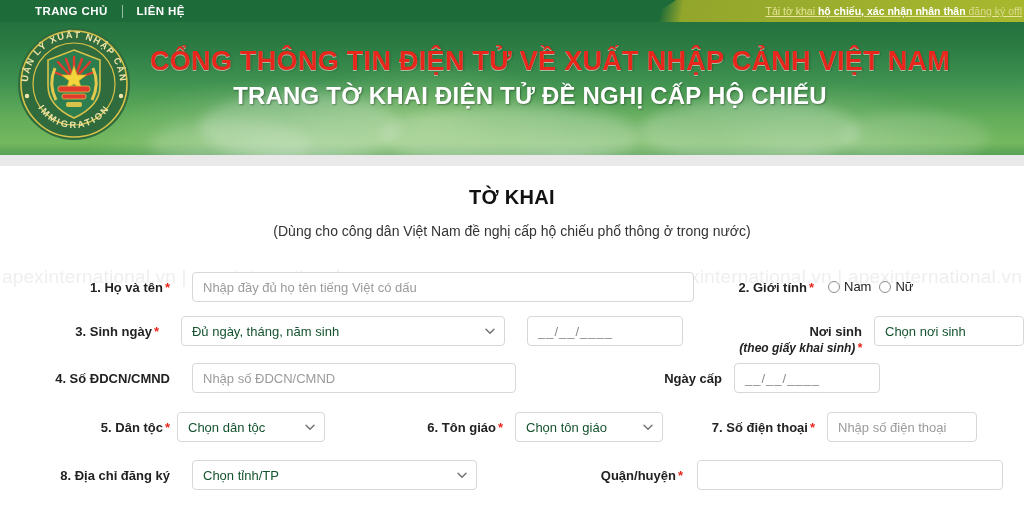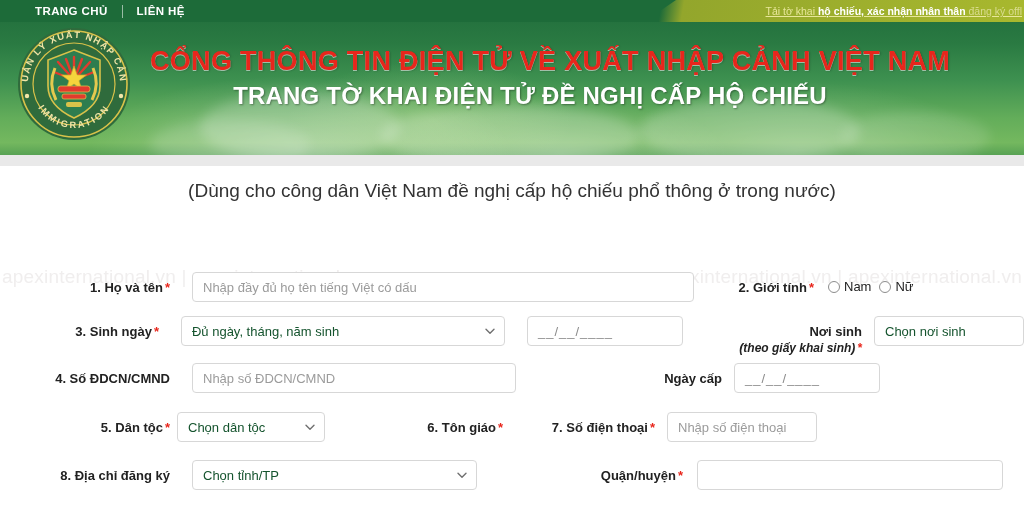--- a/index.html
+++ b/index.html
@@ -84,21 +84,21 @@
   .underbar { position: absolute; left: 0; top: 155px; width: 1024px; height: 11px; background: #e9e9e9; }
 
   
   .body-area { position: absolute; left: 0; top: 166px; width: 1024px; height: 354px; background: #fff; }
 
   .form-title {
     text-align: center; font-size: 20px; font-weight: bold; color: #111;
     margin-top: 20px; letter-spacing: 0.3px;
   }
   .form-subtitle {
-    text-align: center; font-size: 19px; color: #333; margin-top: 14px;
+    text-align: center; font-size: 14px; color: #333; margin-top: 14px;
   }
 
   
   .watermark {
     position: absolute; left: 0; top: 100px; width: 1024px; height: 22px;
     font-size: 19px; color: #f0eeee; white-space: nowrap; pointer-events: none;
     display: flex; justify-content: space-between; padding: 0 2px; z-index: 0;
   }
   .watermark span { letter-spacing: 0.2px; }
 
@@ -211,20 +211,21 @@
     <div class="titles">
       <div class="title-main">CỔNG THÔNG TIN ĐIỆN TỬ VỀ XUẤT NHẬP CẢNH VIỆT NAM</div>
       <div class="title-sub">TRANG TỜ KHAI ĐIỆN TỬ ĐỀ NGHỊ CẤP HỘ CHIẾU</div>
     </div>
   </div>
 
   <div class="underbar"></div>
 
   <div class="body-area">
 
+    <div class="form-title">TỜ KHAI</div>
     <div class="form-subtitle">(Dùng cho công dân Việt Nam đề nghị cấp hộ chiếu phổ thông ở trong nước)</div>
 
     <div class="watermark">
       <span>apexinternational.vn  |  apexinternational.vn</span>
       <span>apexinternational.vn   |   apexinternational.vn</span>
     </div>
 
     <div class="form">
 
       <div class="row" style="height:44px;">
@@ -300,20 +301,30 @@
             <span class="caret">
               <svg viewBox="0 0 12 12">
                   <path d="M2 4.2 L6 8.2 L10 4.2" fill="none" stroke="#6f6f6f" stroke-width="1.4" stroke-linecap="round" stroke-linejoin="round"></path>
                 </svg>
             </span>
           </div>
         </div>
         <div class="lbl" style="width:120px; margin-left:58px;">
           <span>6. Tôn giáo</span><span class="req">*</span>
         </div>
+        <div class="ctl" style="margin-left:12px;">
+          <div class="selbox" style="width:148px;">
+            <span class="sel-label">Chọn tôn giáo</span>
+            <span class="caret">
+              <svg viewBox="0 0 12 12">
+                  <path d="M2 4.2 L6 8.2 L10 4.2" fill="none" stroke="#6f6f6f" stroke-width="1.4" stroke-linecap="round" stroke-linejoin="round"></path>
+                </svg>
+            </span>
+          </div>
+        </div>
         <div class="lbl" style="width:126px; margin-left:26px;">
           <span>7. Số điện thoại</span><span class="req">*</span>
         </div>
         <div class="ctl" style="margin-left:12px;">
           <input class="txt" style="width: 150px;" type="text" placeholder="Nhập số điện thoại">
         </div>
       </div>
 
       <div class="row" style="height:50px;">
         <div class="lbl" style="width:170px;">

